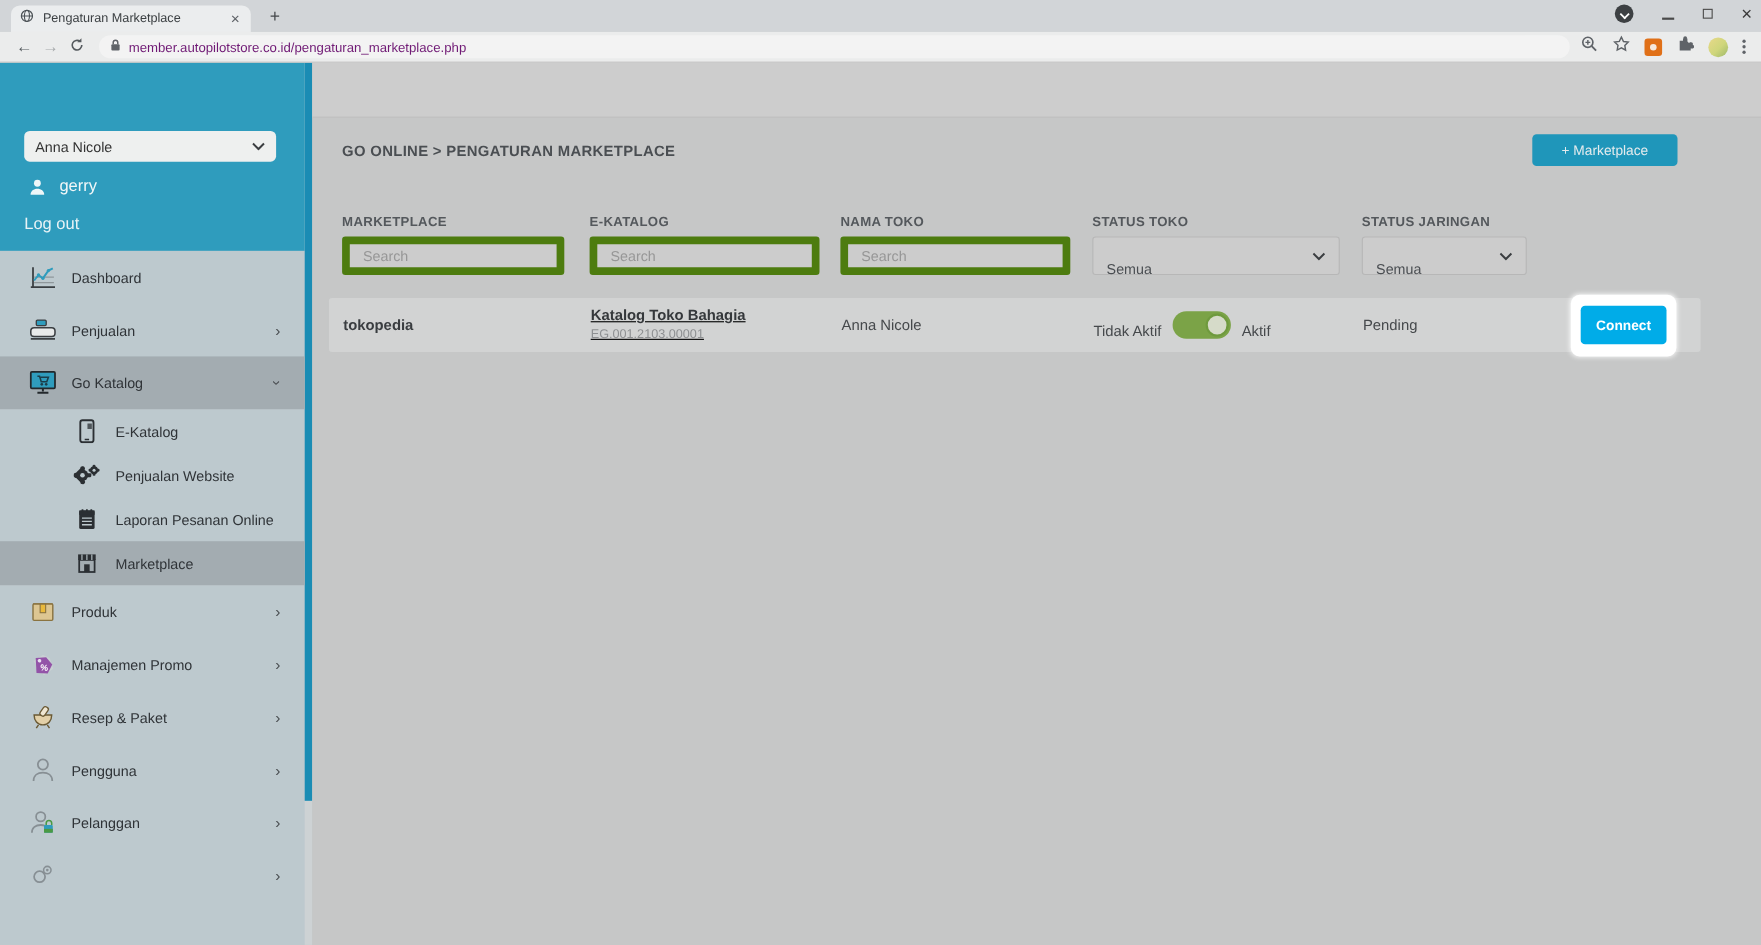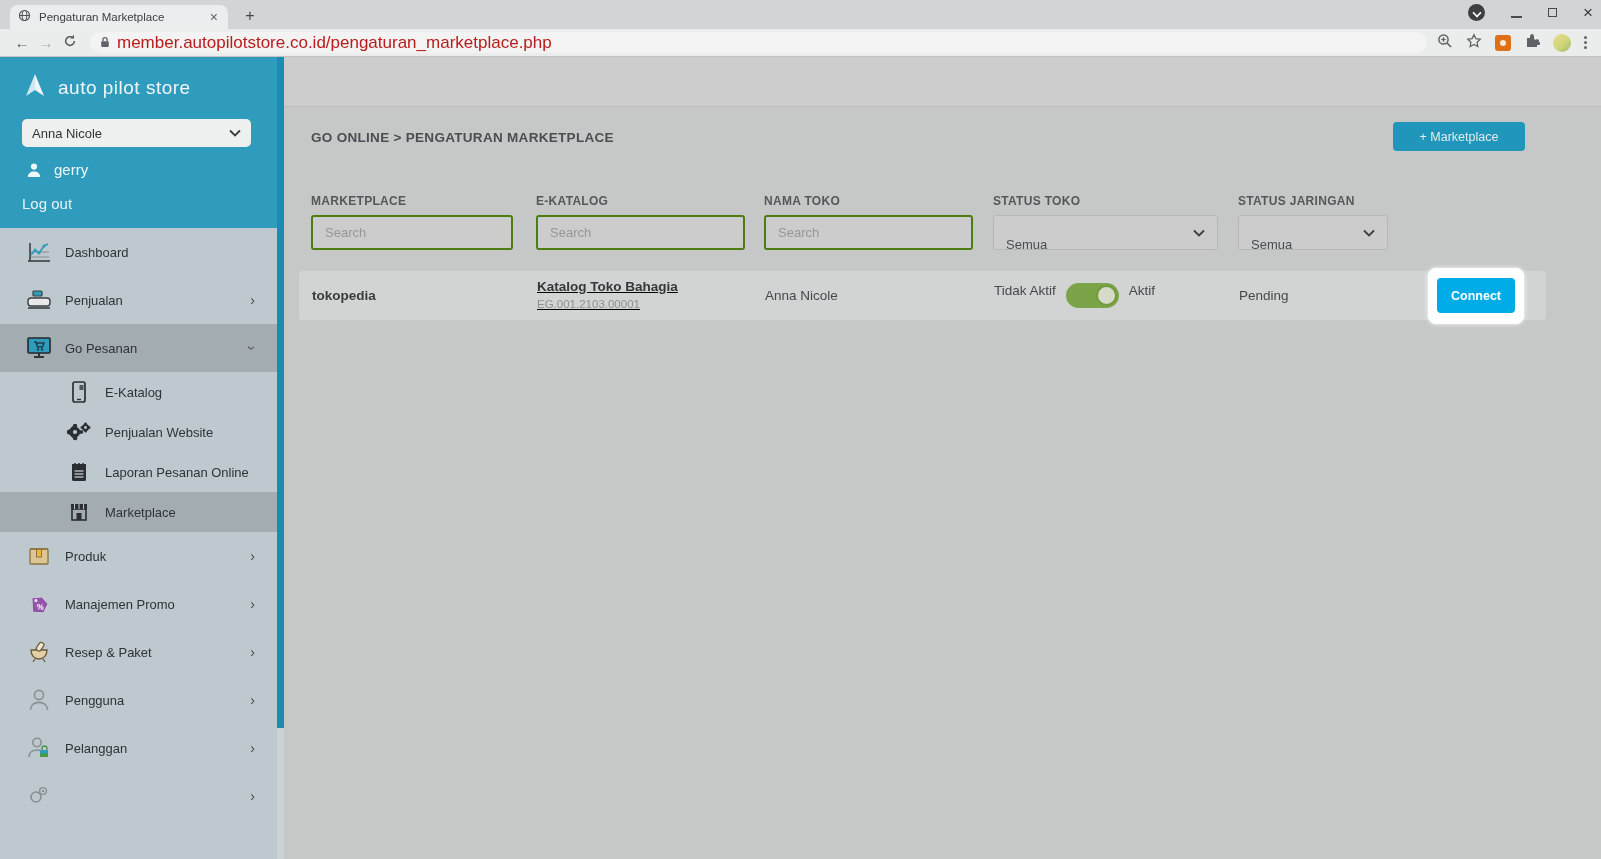--- a/index.html
+++ b/index.html
@@ -23,21 +23,21 @@
   .win-max { width:9px; height:9px; border:1.5px solid #4a4a4a; position:relative; background:#d2d5d8; }
   .win-max::before { content:""; position:absolute; left:2px; top:-4px; width:9px; height:9px;
     border:1.5px solid #4a4a4a; z-index:-1; }
   .win-close { font-size:17px; color:#3a3a3a; line-height:17px; }
   .toolbar { position:absolute; left:0; top:29px; width:1601px; height:28px; background:#ebecec;
     border-bottom:1px solid #c2c2c2; display:flex; align-items:center; padding:0 10px; }
   .navbtn { width:24px; text-align:center; font-size:15px; color:#555a5e; }
   .navbtn.disabled { color:#a8abad; }
   .omnibox { flex:1; height:21px; margin:0 10px 0 8px; background:#f3f3f3; border-radius:11px;
     display:flex; align-items:center; padding:0 10px; }
-  .url-text { font-size:17px; color:#b91c1c; margin-left:7px; }
+  .url-text { font-size:12px; color:#701a75; margin-left:7px; }
   .toolbar-icons { display:flex; align-items:center; gap:13px; margin-right:4px; }
   .ext-orange { width:16px; height:16px; border-radius:3px; background:#e07018; position:relative; }
   .ext-orange::after { content:""; position:absolute; left:5px; top:5px; width:6px; height:6px;
     border-radius:50%; background:#f6e9dd; }
   .avatar { width:18px; height:18px; border-radius:50%;
     background:linear-gradient(135deg,#e8d98a 0%,#cfd67b 55%,#9db86a 100%); }
   .dots { display:flex; flex-direction:column; gap:2px; }
   .dots i { width:3px; height:3px; border-radius:50%; background:#5f6368; }
 
   
@@ -68,40 +68,40 @@
   .topband { position:absolute; left:0; top:0; right:0; height:50px; background:#cdcdcd;
     border-bottom:1px solid #bdbdbd; }
   .crumb-row { position:absolute; left:27px; right:76px; top:65px; height:30px; display:flex;
     align-items:center; justify-content:space-between; }
   .breadcrumb { font-size:13.5px; font-weight:bold; color:#4a4e52; letter-spacing:.3px; }
   .add-btn { position:absolute; right:0; top:0; width:132px; height:29px; background:#1f96ba;
     border:none; border-radius:4px; color:#e4ebed; font-size:12.5px;
     font-family:"Liberation Sans",sans-serif; }
   .filter-group { position:absolute; top:137px; }
   .filter-label { font-size:12px; font-weight:bold; color:#54585c; letter-spacing:.3px; }
-  .filter-input { margin-top:7px; height:35px; background:#cccccc; border:2px solid #4d7c0f;
+  .filter-input { margin-top:7px; height:35px; background:#cccccc; border:7px solid #4d7c0f;
     border-radius:3px; font-size:13px; color:#3a3a3a; padding:0 12px; width:100%;
     font-family:"Liberation Sans",sans-serif; }
   .filter-input::placeholder { color:#979797; }
   .filter-select { margin-top:7px; height:35px; background:#cccccc; border:1px solid #b7b7b7;
     border-radius:3px; display:flex; align-items:center; padding:0 12px; }
   .filter-select span { flex:1; font-size:13px; color:#4a4e52;margin-top:23px; }
   .f1{left:27px;width:202px} .f2{left:252px;width:209px} .f3{left:480px;width:209px}
   .f4{left:709px;width:225px} .f5{left:954px;width:150px}
 
   .data-row { position:absolute; left:14px; right:54px; top:213px; height:51px; background:#d2d3d3;
     border:1px solid #c6c7c7; border-radius:4px; }
   .cell { position:absolute; top:0; height:100%; display:flex; align-items:center; }
   .c1{left:13px} .c2{left:238px} .c3{left:466px} .c4{left:695px} .c5{left:940px}
   .cell-mp { font-size:13.5px; font-weight:bold; color:#3a3d40; }
   .cell-kat { display:block; padding-top:8px;text-decoration:underline; }
   .kat-title { font-size:13.5px; font-weight:bold; color:#35383b; }
   .kat-code { font-size:11.5px; color:#8e9092; margin-top:4px; }
   .cell-name { font-size:13.5px; color:#46494c; }
-  .toggle-wrap { display:flex; align-items:flex-start; gap:10px; }
+  .toggle-wrap { display:flex; align-items:flex-end; gap:10px; }
   .tog-label { font-size:13.5px; color:#46494c; }
   .toggle { width:53px; height:25px; border-radius:13px; background:#7ba347; position:relative; }
   .toggle-knob { position:absolute; right:2px; top:2px; width:21px; height:21px; border-radius:50%;
     background:#d6dbc9; border:2px solid #6f9a3e; }
   .cell-pending { font-size:13.5px; color:#46494c; }
   .spotlight { position:absolute; right:22px; top:-3px; width:96px; height:56px; background:#ffffff;
     border-radius:8px; box-shadow:0 0 5px rgba(255,255,255,.9); }
   .connect-btn { position:absolute; left:9px; top:10px; width:78px; height:35px; background:#00ace8;
     border:none; border-radius:4px; color:#fff; font-size:12.5px; font-weight:bold;
     font-family:"Liberation Sans",sans-serif; }
@@ -178,29 +178,20 @@
       </span>
   </div>
 </div>
 
 <div class="sidebar">
   <div class="side-scroll-track">
     <div class="side-scroll-thumb"></div>
   </div>
 
   <div class="side-top">
-    <div class="logo-row">
-      <span>
-        <svg width="26" height="26" viewBox="0 0 26 26">
-            <path d="M13 1 L22 23 L13 17 Z" fill="#eef6f8"></path>
-            <path d="M13 1 L4 23 L13 17 Z" fill="#cfe8ef"></path>
-          </svg>
-      </span>
-      <span class="logo-text">auto pilot store</span>
-    </div>
     <div class="acct-select">
       <span>Anna Nicole</span>
       <svg width="12" height="8" viewBox="0 0 12 8">
           <path d="M1 1.5 L6 6.5 L11 1.5" fill="none" stroke="#3a3d40" stroke-width="1.8"></path>
         </svg>
     </div>
     <div class="user-row">
       <svg width="16" height="16" viewBox="0 0 16 16">
           <circle cx="8" cy="4.6" r="3.1" fill="#eef6f8"></circle>
           <path d="M1.8 15c0-3.4 2.8-5.4 6.2-5.4s6.2 2 6.2 5.4z" fill="#eef6f8"></path>
@@ -245,21 +236,21 @@
       <span class="mi">
         <svg width="26" height="24" viewBox="0 0 26 24">
             <rect x="2" y="2" width="22" height="15" rx="1" fill="#2f9cbd" stroke="#23282c" stroke-width="1.6"></rect>
             <path d="M8 6h2l1.5 5h5l1.5-4h-7" fill="none" stroke="#1b3d4a" stroke-width="1.4"></path>
             <circle cx="12" cy="13.4" r="1.2" fill="#1b3d4a"></circle>
             <circle cx="16" cy="13.4" r="1.2" fill="#1b3d4a"></circle>
             <line x1="13" y1="17" x2="13" y2="20" stroke="#23282c" stroke-width="1.8"></line>
             <line x1="8" y1="21" x2="18" y2="21" stroke="#23282c" stroke-width="1.8"></line>
           </svg>
       </span>
-      <span class="menu-label">Go Pesanan</span>
+      <span class="menu-label">Go Katalog</span>
       <span class="chev down">›</span>
     </div>
 
     <div class="menu-item sub">
       <span class="mi">
         <svg width="16" height="22" viewBox="0 0 16 22">
             <rect x="2" y="1" width="12" height="20" rx="2" fill="none" stroke="#2b2f33" stroke-width="1.7"></rect>
             <line x1="6" y1="18.5" x2="10" y2="18.5" stroke="#2b2f33" stroke-width="1.4"></line>
             <rect x="8.5" y="4" width="4" height="5" fill="#2b2f33" opacity=".75"></rect>
           </svg>

